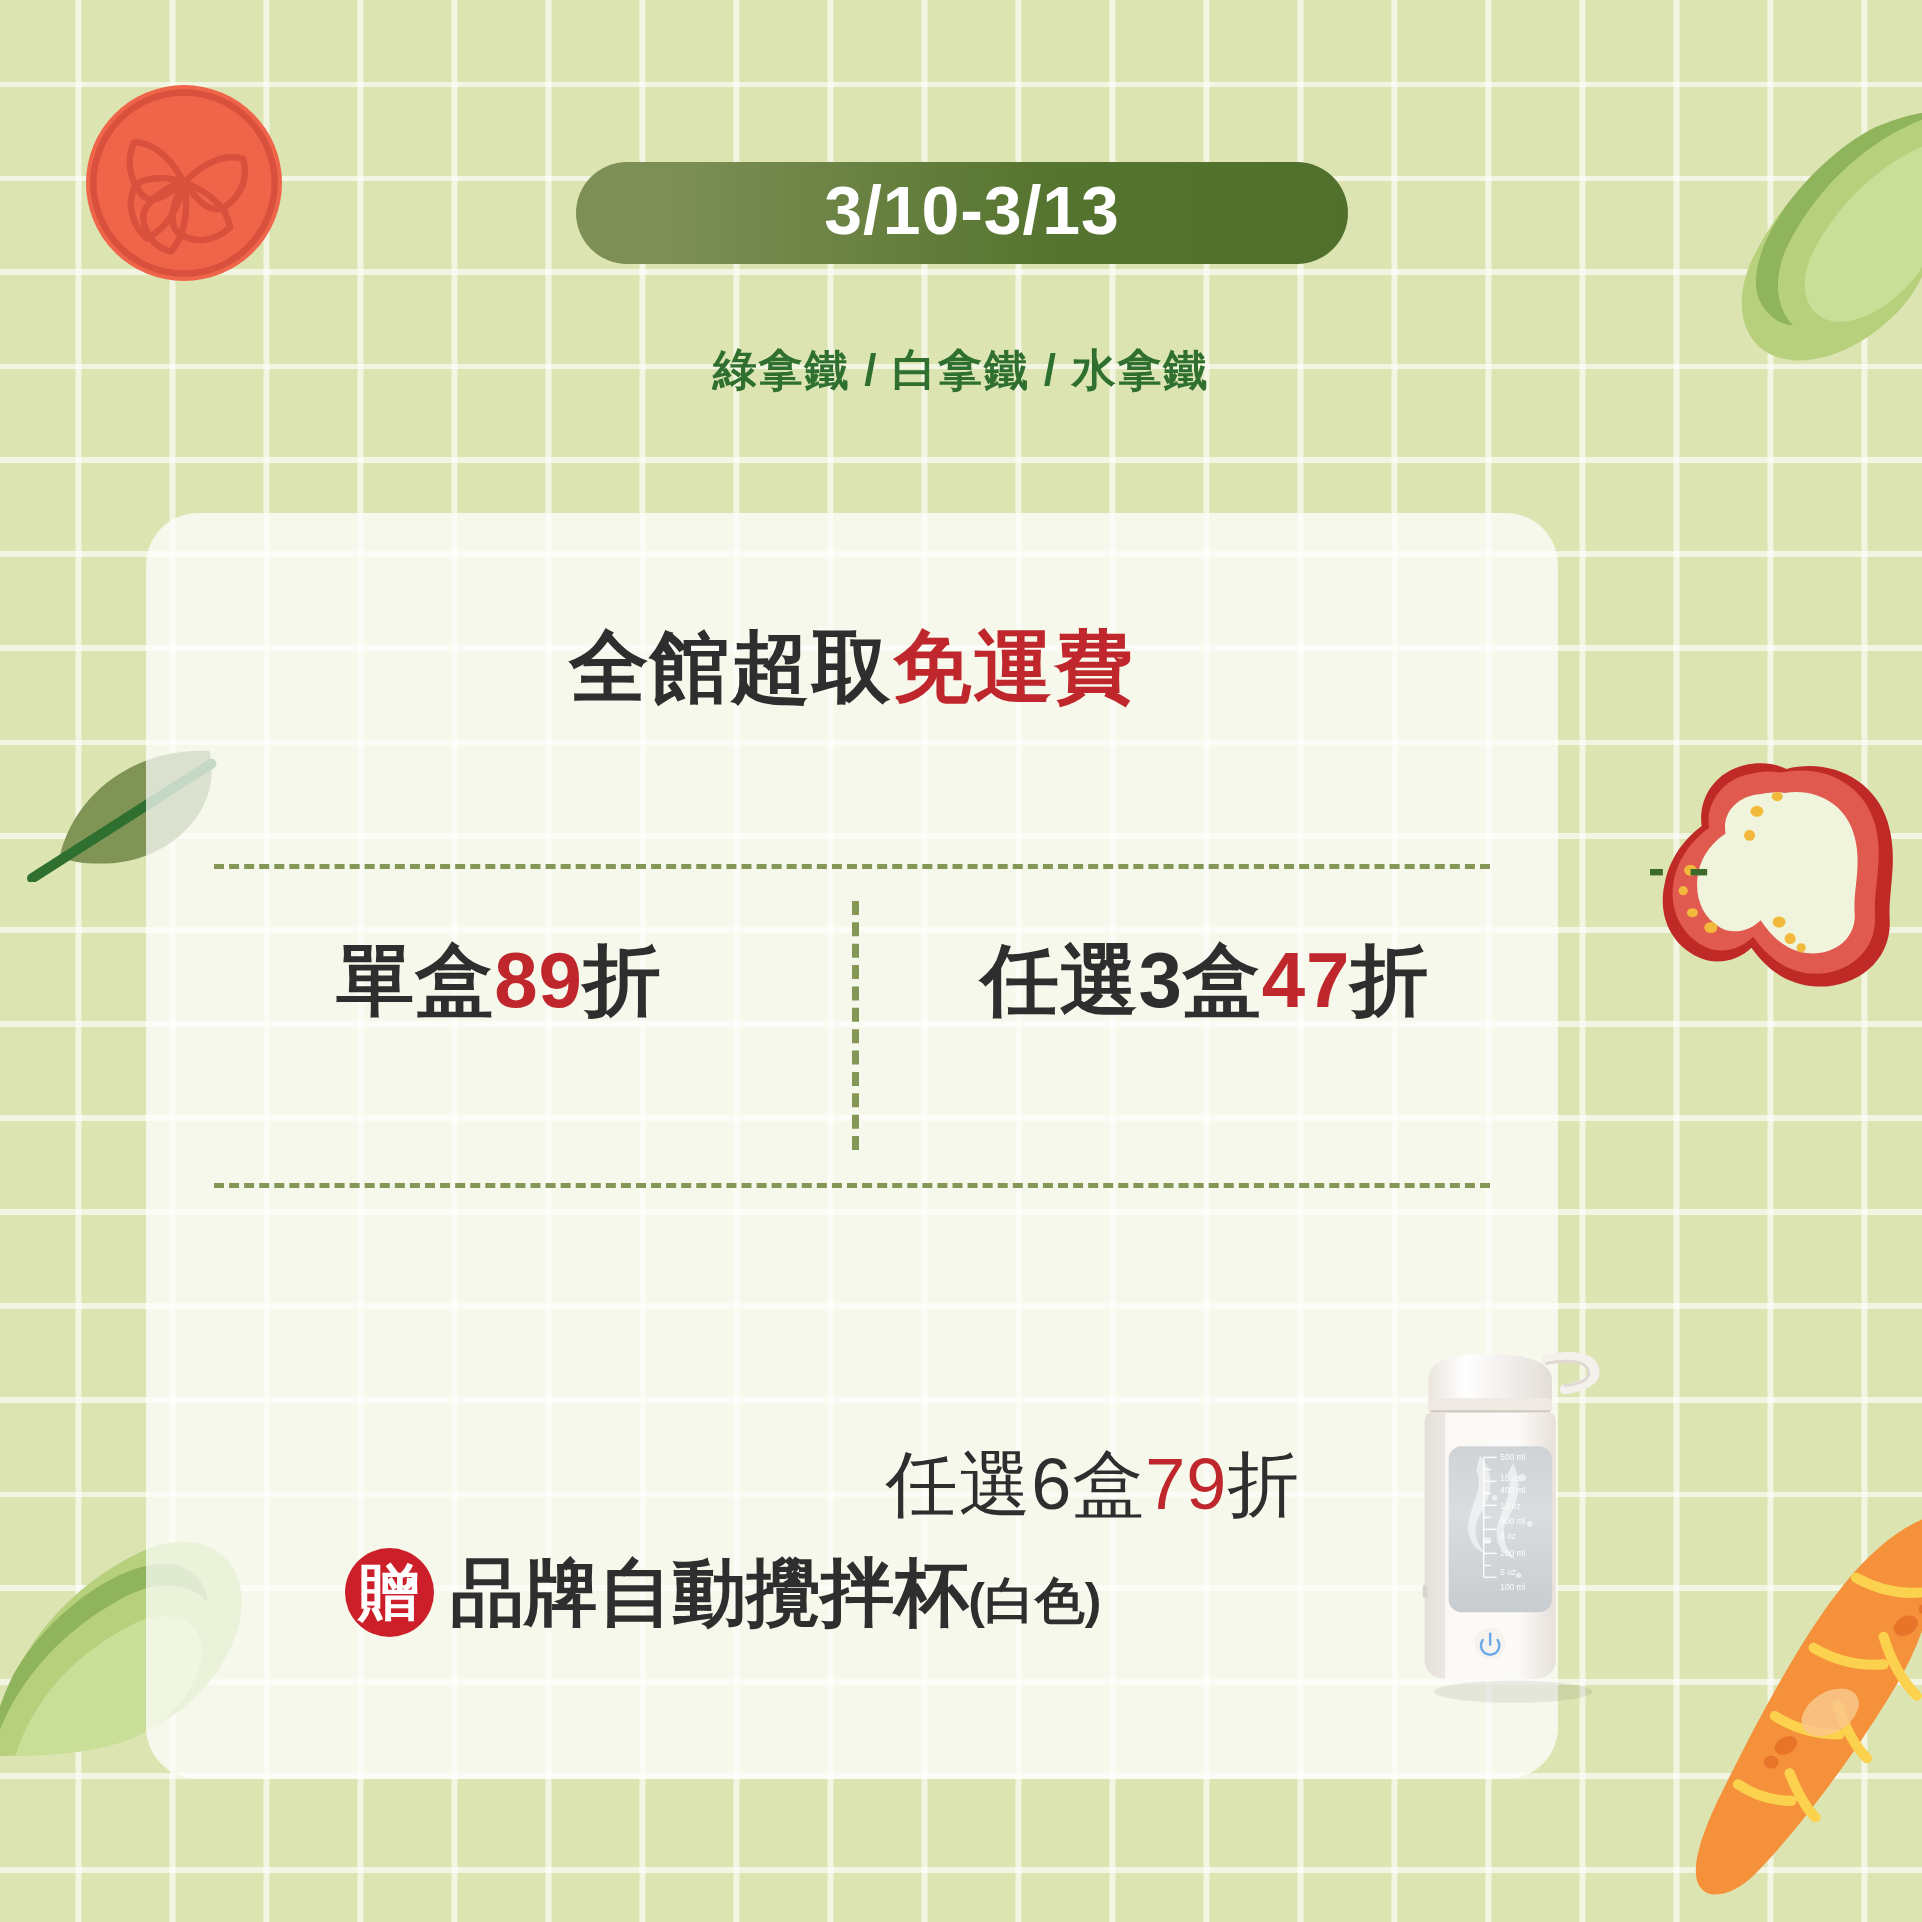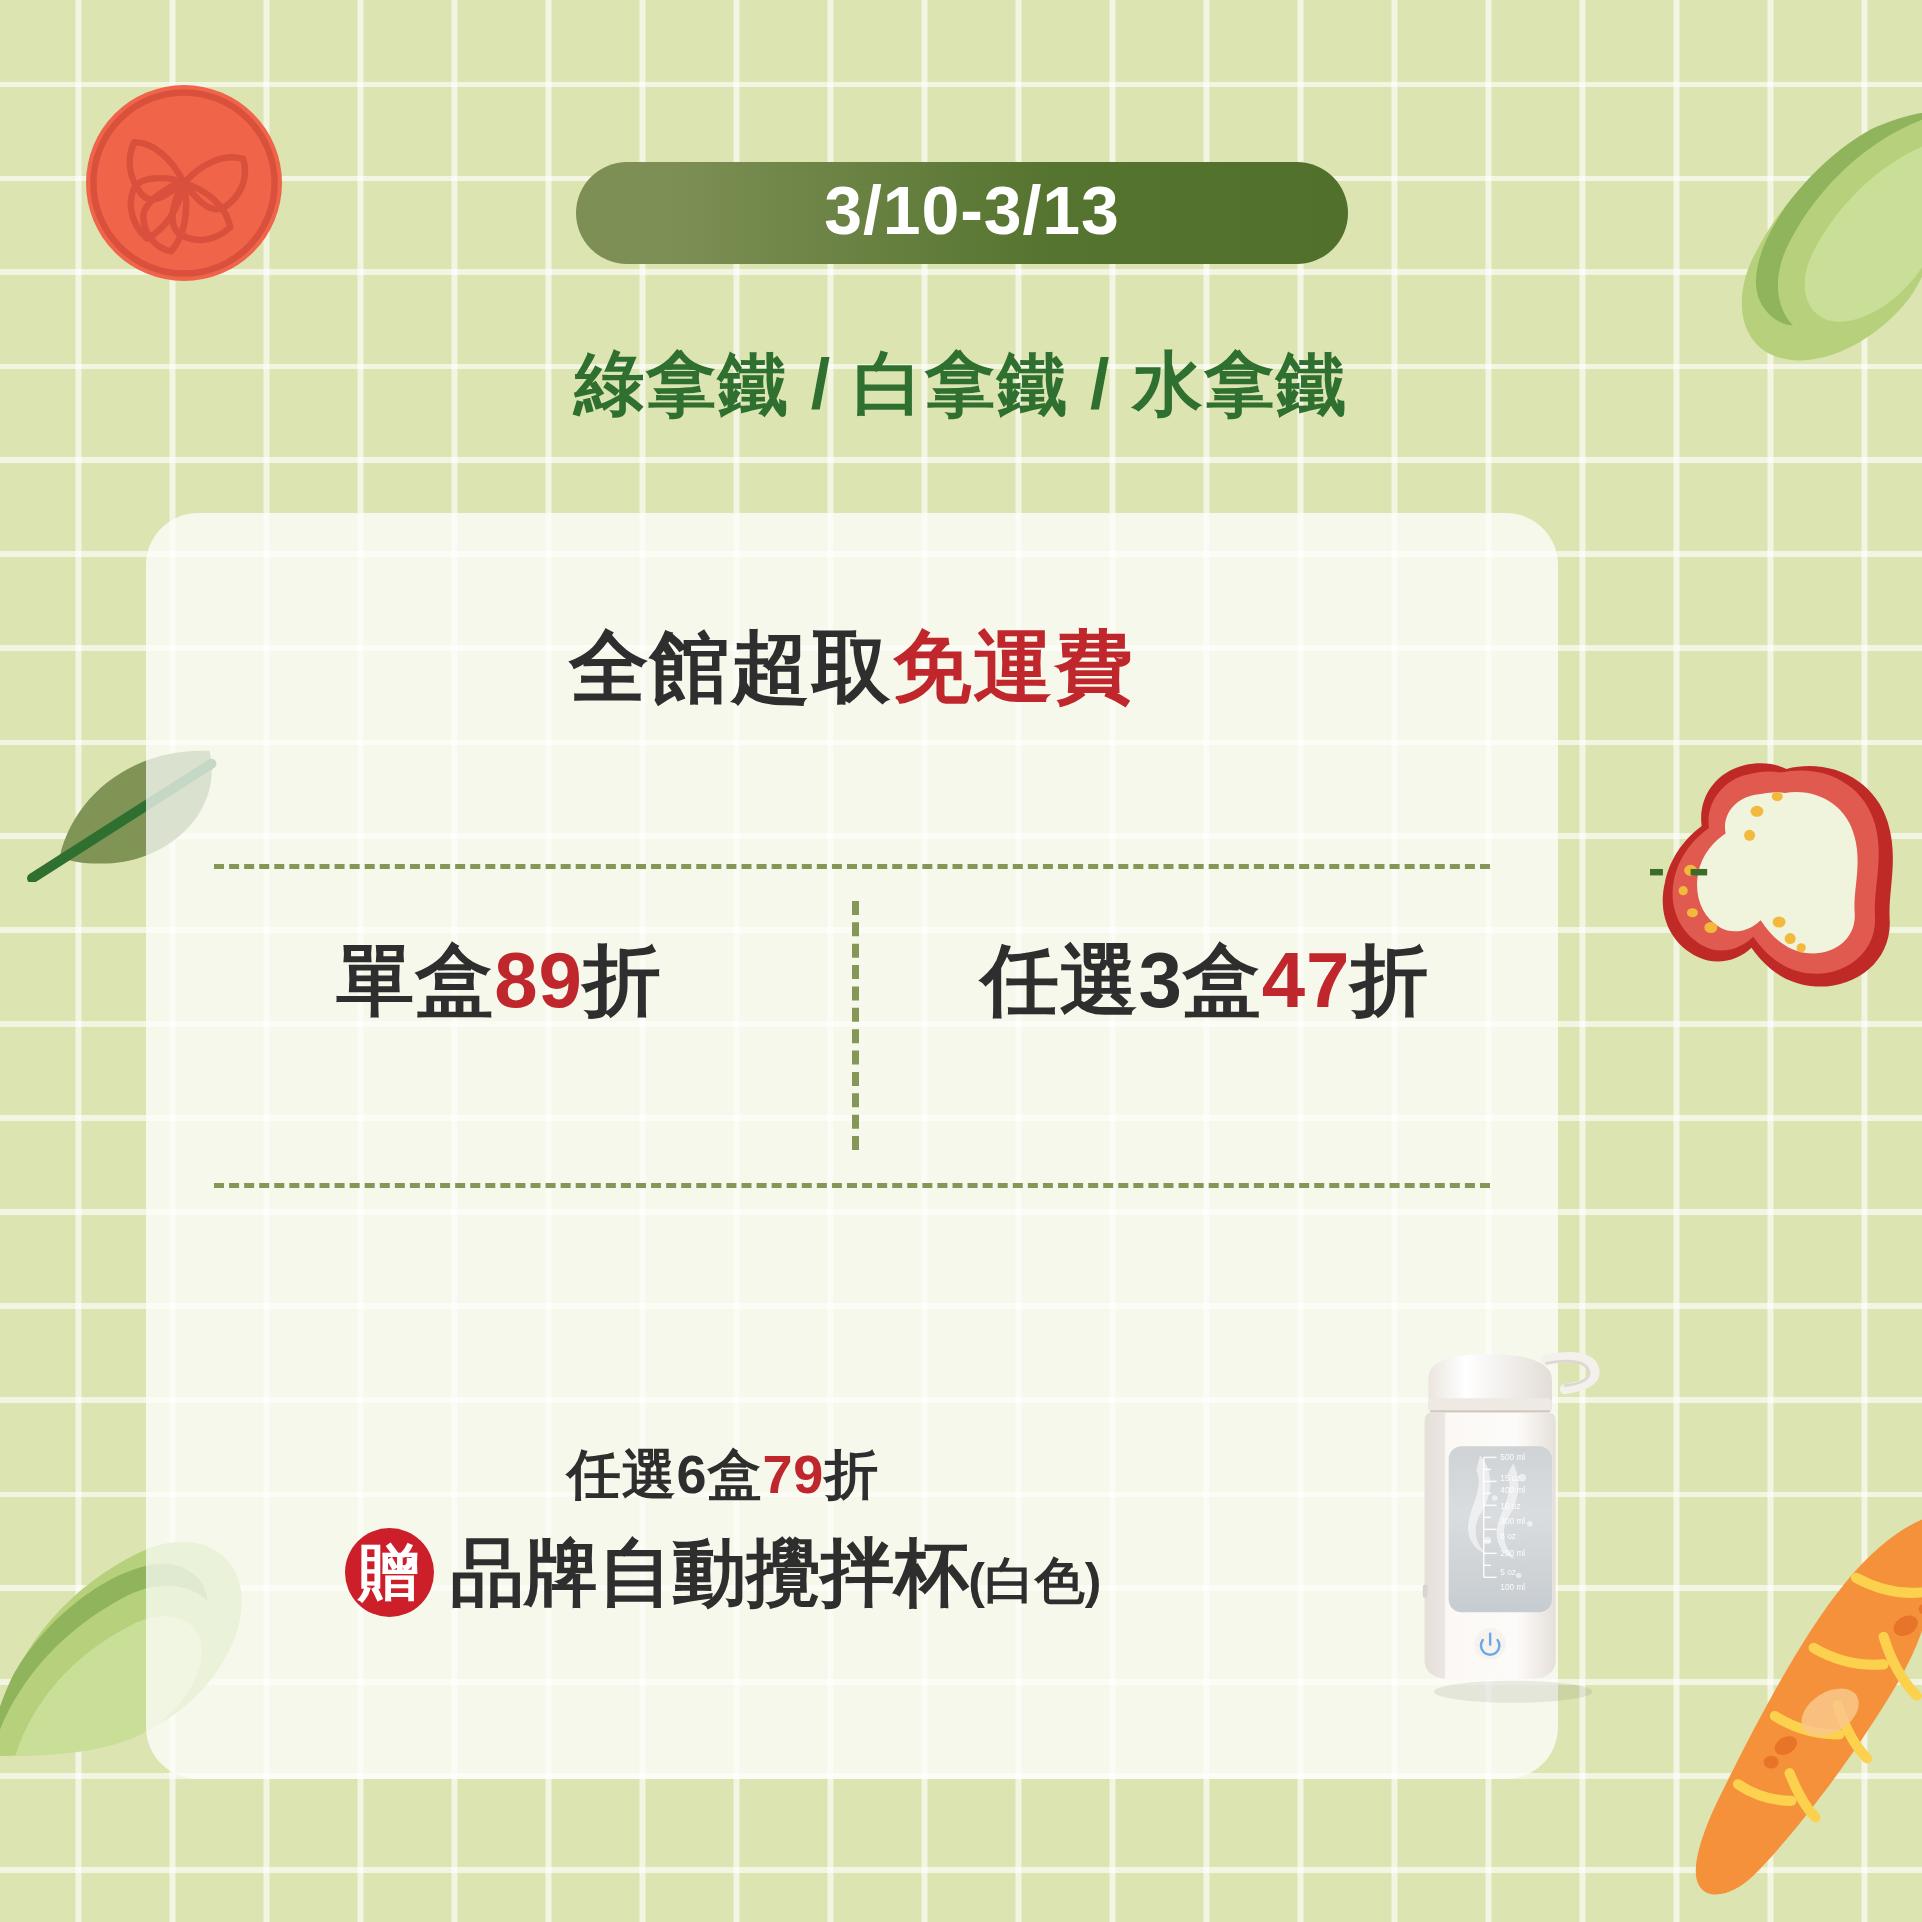--- a/index.html
+++ b/index.html
@@ -54,21 +54,21 @@
     letter-spacing:0.9px; line-height:1;
     transform:translateY(-2.8px);
     margin-left:20px;
   }
 
   
   #subtitle{
     position:absolute; left:0; right:0; top:346px;
     text-align:center;
     color:#2f7030;
-    font-size:70px; font-weight:bold;
+    font-size:44px; font-weight:bold;
     letter-spacing:1.8px;
     line-height:1.1;
   }
 
   
   #promo-card{
     position:absolute;
     left:146px; top:513px;
     width:1412px; height:1266px;
     background:rgba(255,255,255,0.72);
@@ -115,22 +115,22 @@
     line-height:1.1;
   }
   .tier-cell .num-red{ color:#c0272d; }
 
   
   #tier-bottom{
     position:absolute; left:0; width:1154px; top:932px;
     text-align:center;
   }
   #tier6-line{
-    font-size:54px; font-weight:bold; color:#2e2e2e;
-    letter-spacing:0.9px; line-height:1.1;
+    font-size:72px; font-weight:normal; color:#2e2e2e;
+    letter-spacing:0.9px; line-height:1.1;text-align:right;
   }
   #tier6-line .num-red{ color:#c0272d; }
 
   #gift-line{
     margin-top:24px;
     display:flex; align-items:center; justify-content:center;
     gap:16.6px;
   }
   #gift-badge{
     width:89px; height:89px; border-radius:50%;

